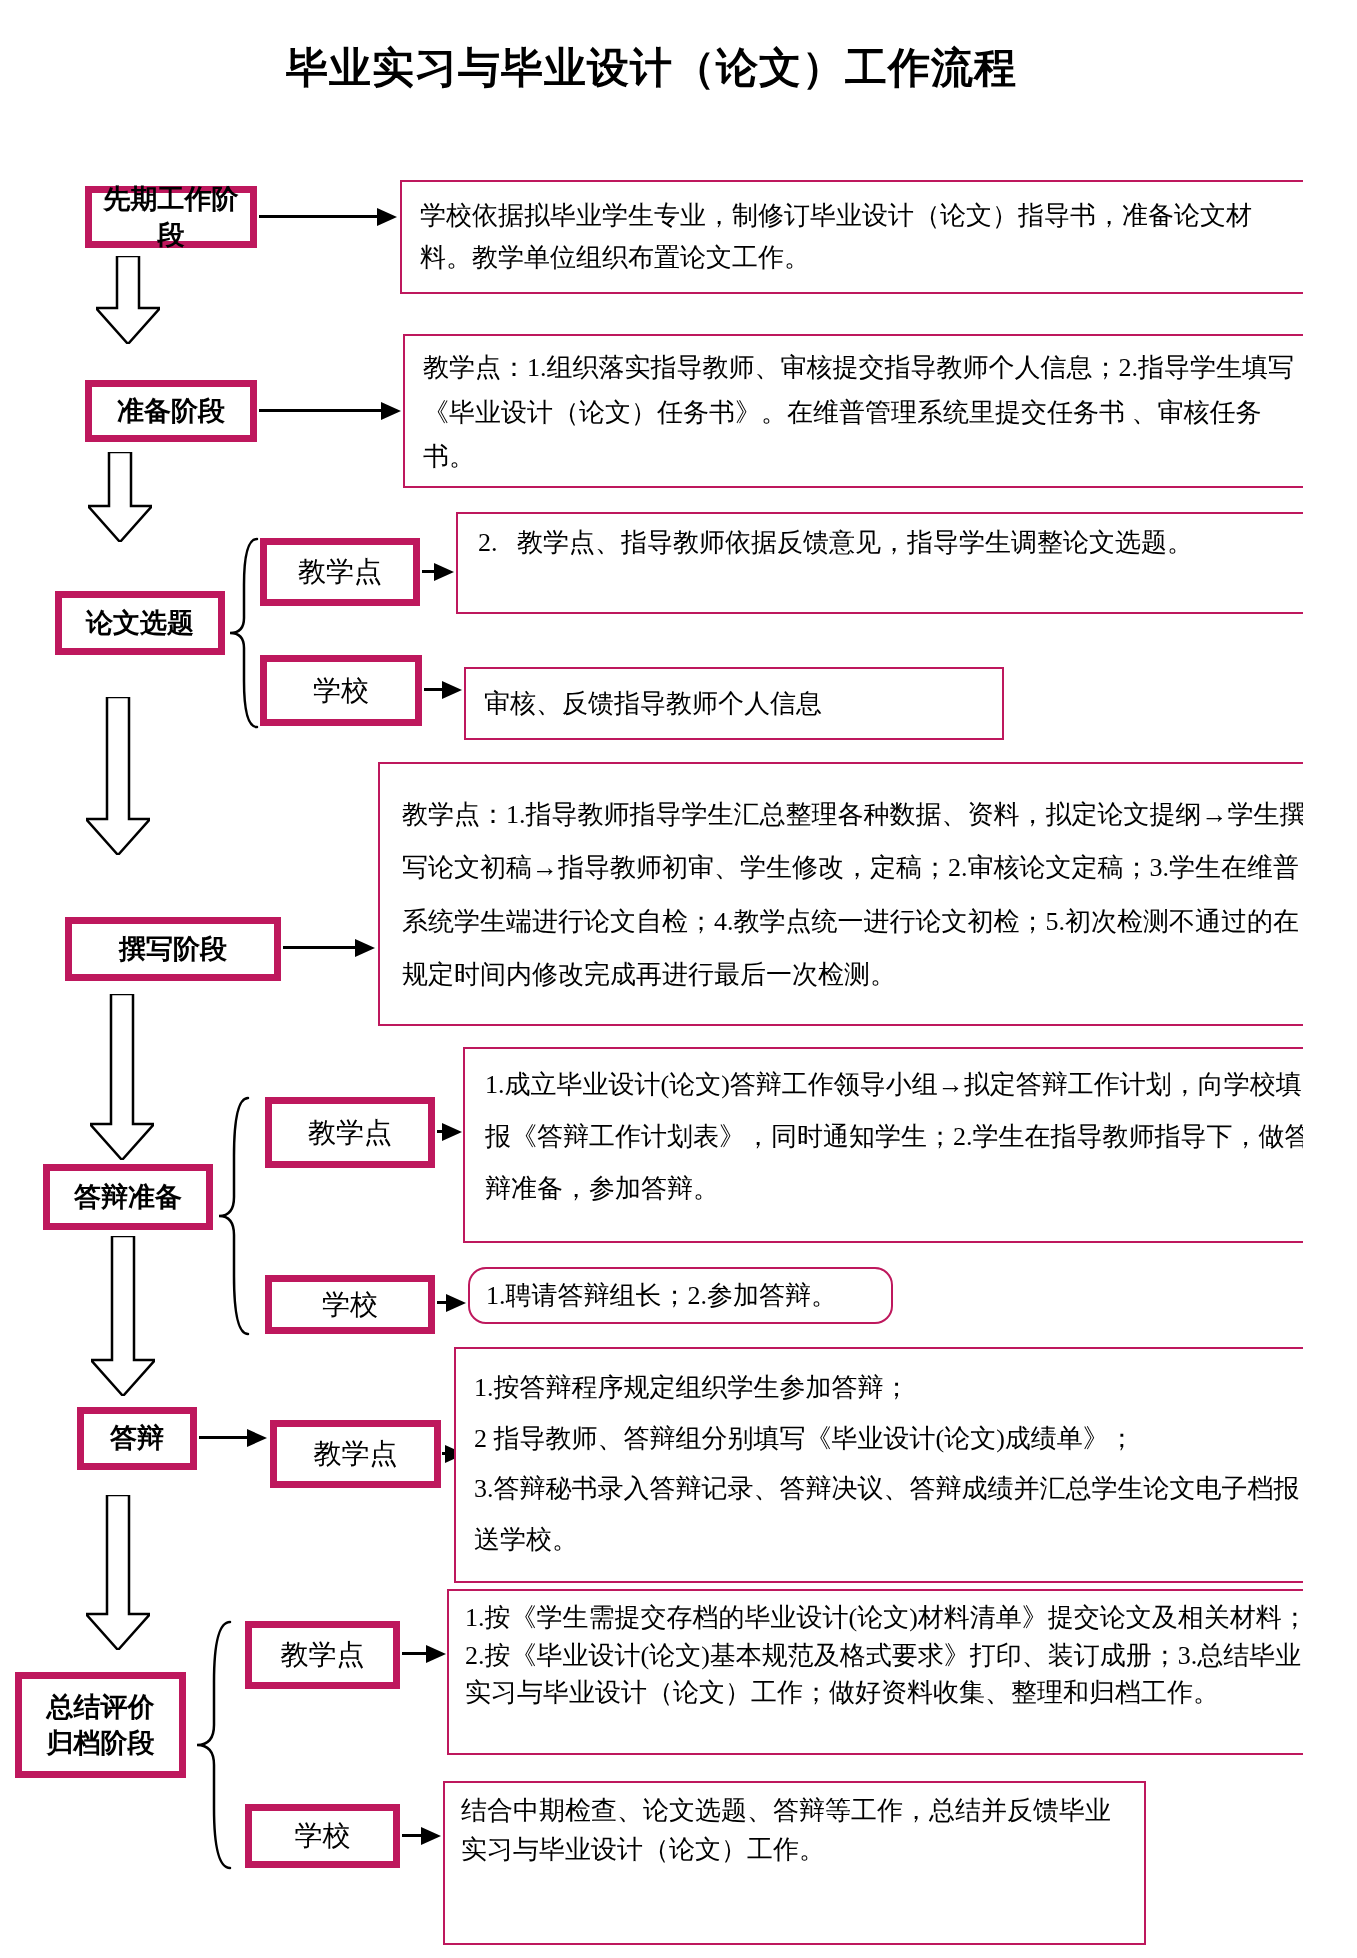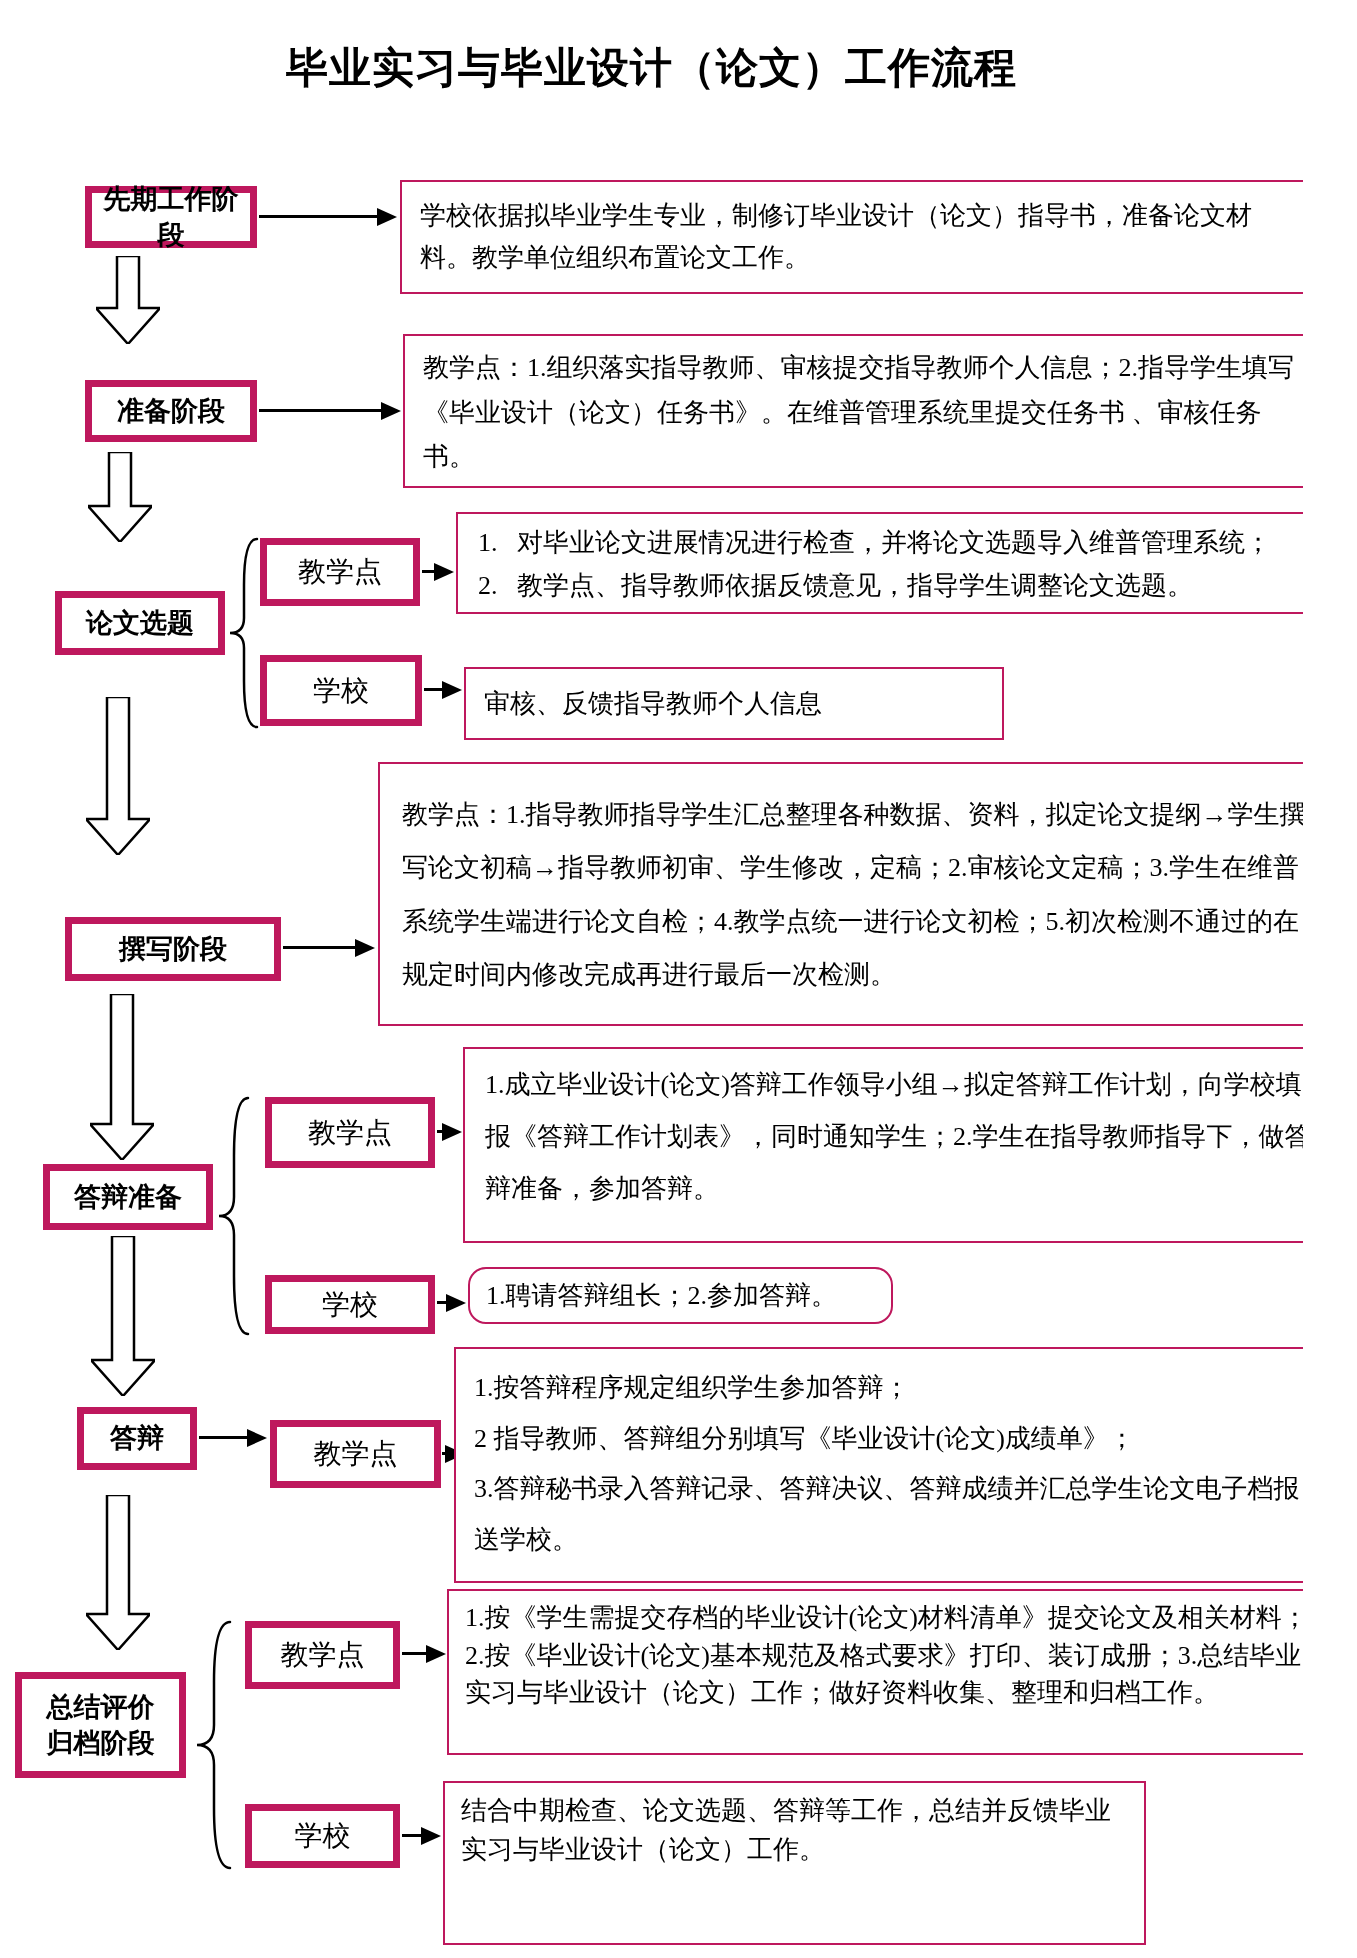--- a/index.html
+++ b/index.html
@@ -103,21 +103,21 @@
   <svg class="darrow d2" width="64" height="90" viewBox="0 0 64 90">
       <polygon points="21,0 43,0 43,54 64,54 32,90 0,54 21,54"></polygon>
     </svg>
 
   <div class="box stage s3">论文选题</div>
   <svg class="brace br3" width="32" height="192" viewBox="0 0 32 192">
       <path d="M 30,2 Q 17,2 17,48 L 17,81 Q 17,96 3,96 Q 17,96 17,111 L 17,144 Q 17,190 30,190"></path>
     </svg>
   <div class="box branch b3a">教学点</div>
   <div class="harrow a3a"></div>
-  <div class="box content c3a"><div class="flow-line">1.   对毕业论文进展情况进行检查，并将论文选题导入维普管理系统；</div><div class="flow-line">2.   教学点、指导教师依据反馈意见，指导学生调整论文选题。</div></div>
+  <div class="box content c3a"><div class="flow-line">2.   教学点、指导教师依据反馈意见，指导学生调整论文选题。</div></div>
   <div class="box branch b3b">学校</div>
   <div class="harrow a3b"></div>
   <div class="box content vcenter c3b">审核、反馈指导教师个人信息</div>
   <svg class="darrow d3" width="64" height="158" viewBox="0 0 64 158">
       <polygon points="21,0 43,0 43,122 64,122 32,158 0,122 21,122"></polygon>
     </svg>
 
   <div class="box stage s4">撰写阶段</div>
   <div class="harrow a4"></div>
   <div class="box content c4">教学点：1.指导教师指导学生汇总整理各种数据、资料，拟定论文提纲→学生撰写论文初稿→指导教师初审、学生修改，定稿；2.审核论文定稿；3.学生在维普系统学生端进行论文自检；4.教学点统一进行论文初检；5.初次检测不通过的在规定时间内修改完成再进行最后一次检测。</div>

